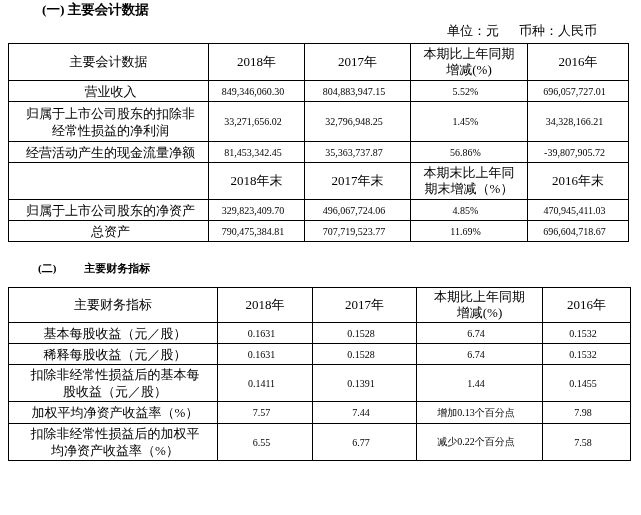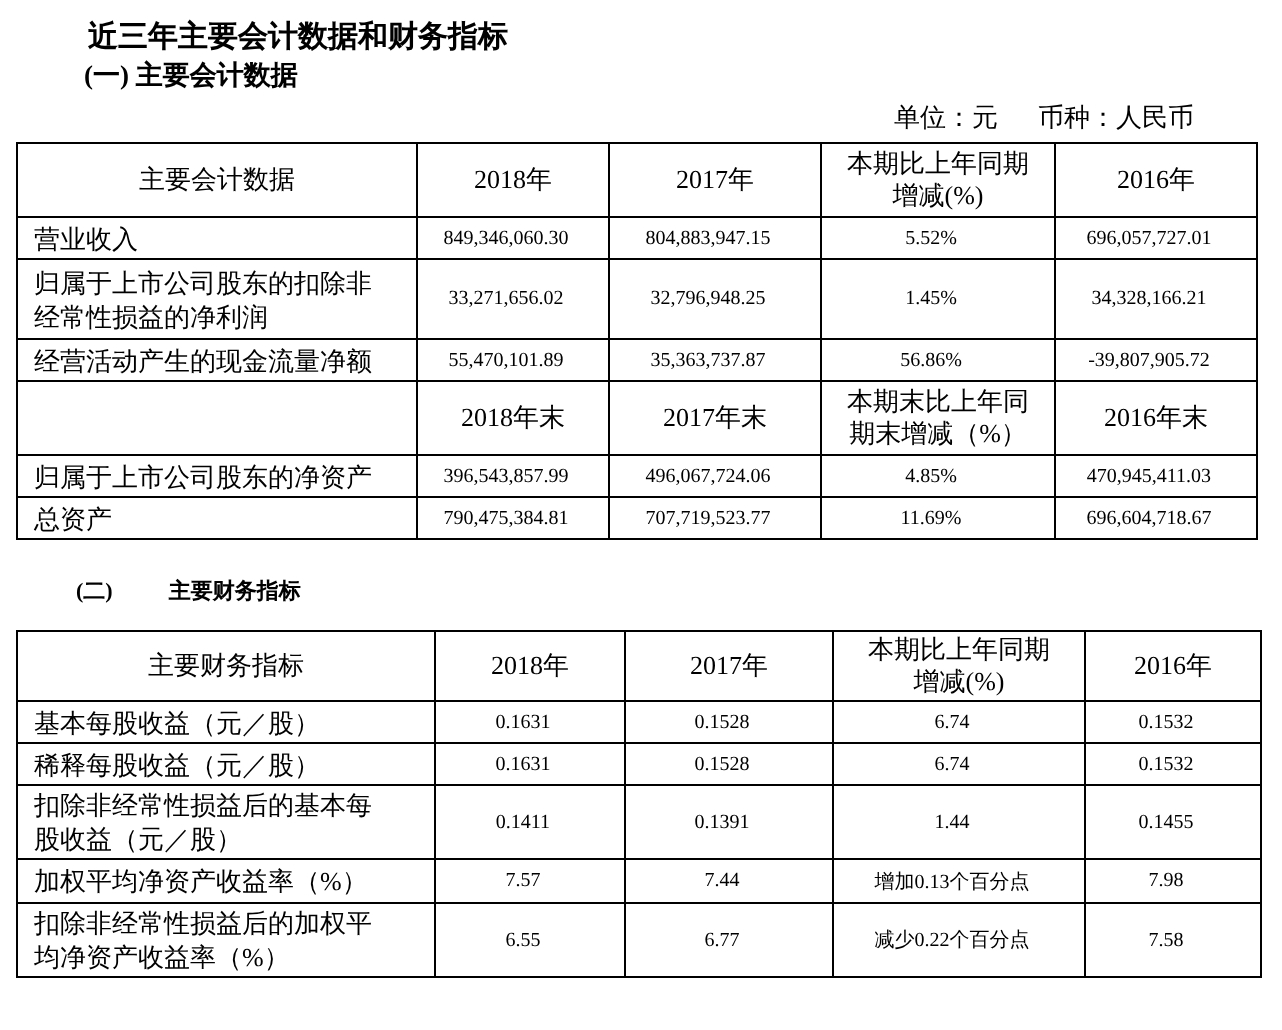--- a/index.html
+++ b/index.html
@@ -54,21 +54,21 @@
     padding: 0;
     vertical-align: middle;
     overflow: hidden;
   }
   .data-table th {
     text-align: center;
     white-space: pre-line;
     line-height: 16px;
   }
   .data-table td.label-cell {
-    text-align: left;
+    text-align: center;
     padding: 1px 4px 1px 8px;
     white-space: pre-line;
     line-height: 17px;
   }
   .data-table td.num-cell {
     text-align: center;
     padding-right: 7px;
     font-size: 10px;
     white-space: nowrap;
   }
@@ -88,21 +88,20 @@
   }
   .section2-heading .sec2-title {
     margin-left: 28px;
   }
 </style>
 </head>
 <body>
 
 <div class="doc">
 
-  <div class="doc-title">近三年主要会计数据和财务指标</div>
 
   <div class="section-heading">(一) 主要会计数据</div>
 
   <div class="unit-line">
     <span>单位：元</span><span class="currency">币种：人民币</span>
   </div>
 
   <table class="data-table t1">
     <colgroup>
       <col style="width:200px">
@@ -130,36 +129,36 @@
     <tr class="h-row2">
       <td class="label-cell">归属于上市公司股东的扣除非
 经常性损益的净利润</td>
       <td class="num-cell">33,271,656.02</td>
       <td class="num-cell">32,796,948.25</td>
       <td class="num-cell">1.45%</td>
       <td class="num-cell">34,328,166.21</td>
     </tr>
     <tr class="h-row">
       <td class="label-cell">经营活动产生的现金流量净额</td>
-      <td class="num-cell">55,470,101.89</td>
+      <td class="num-cell">81,453,342.45</td>
       <td class="num-cell">35,363,737.87</td>
       <td class="num-cell">56.86%</td>
       <td class="num-cell">-39,807,905.72</td>
     </tr>
     <tr class="h-hdr2">
       <th></th>
       <th>2018年末</th>
       <th>2017年末</th>
       <th>本期末比上年同
 期末增减（%）</th>
       <th>2016年末</th>
     </tr>
     <tr class="h-row">
       <td class="label-cell">归属于上市公司股东的净资产</td>
-      <td class="num-cell">396,543,857.99</td>
+      <td class="num-cell">329,823,409.70</td>
       <td class="num-cell">496,067,724.06</td>
       <td class="num-cell">4.85%</td>
       <td class="num-cell">470,945,411.03</td>
     </tr>
     <tr class="h-row">
       <td class="label-cell">总资产</td>
       <td class="num-cell">790,475,384.81</td>
       <td class="num-cell">707,719,523.77</td>
       <td class="num-cell">11.69%</td>
       <td class="num-cell">696,604,718.67</td>

